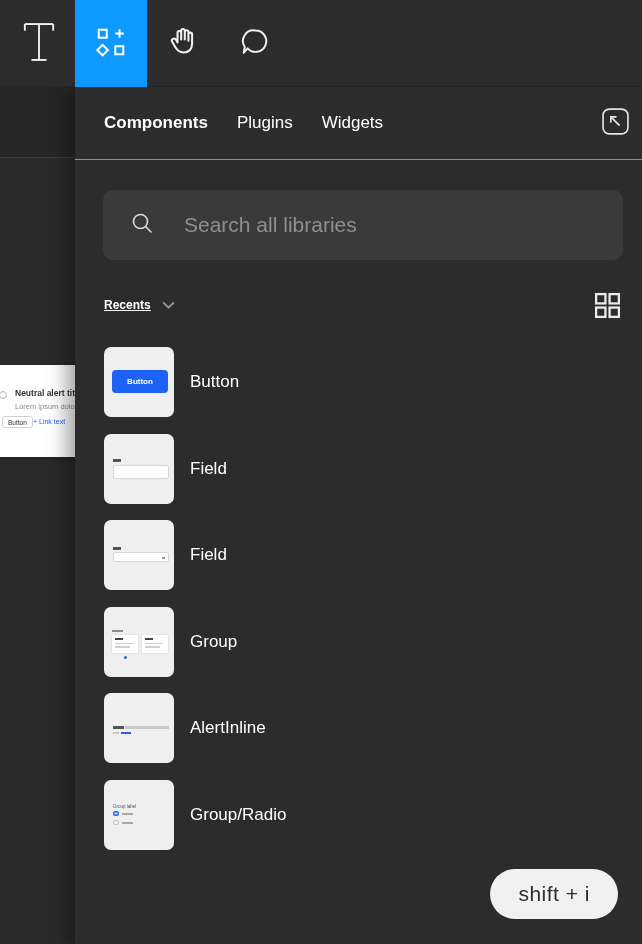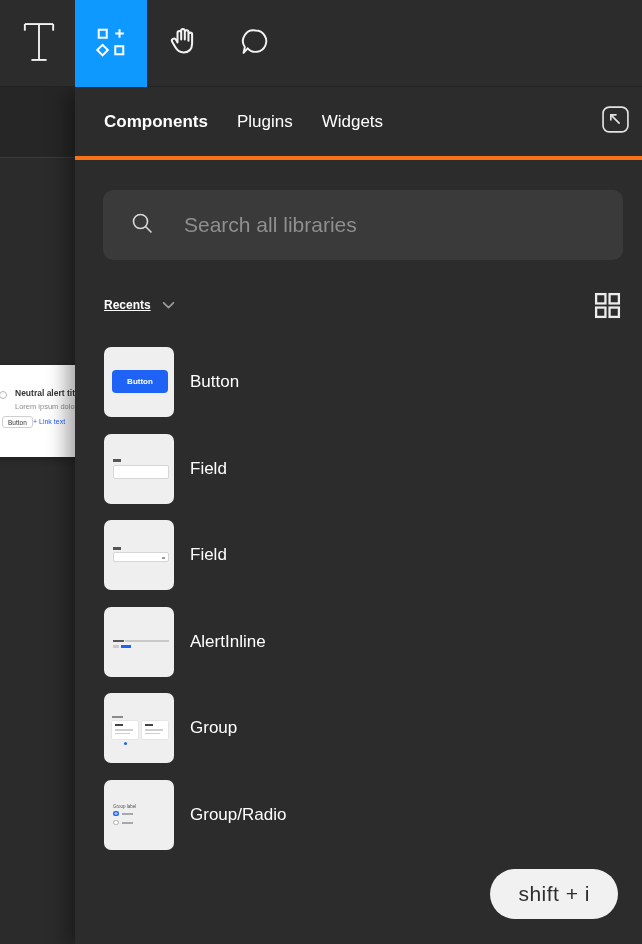--- a/index.html
+++ b/index.html
@@ -37,21 +37,21 @@
                           display:flex; align-items:center; }
   .alert-card .ac-link  { position:absolute; left:47px; top:53px; font-size:7px; color:#1e63f5; white-space:nowrap; }
 
   
   .panel {
     position:absolute; left:75px; top:87px; right:0; bottom:0;
     background:#2c2c2c; z-index:4;
     box-shadow:-9px 4px 18px rgba(0,0,0,.35);
   }
   .tabs { height:73px; display:flex; align-items:center; gap:29px; padding-left:29px;
-          border-bottom:4px solid #f97316; position:relative; }
+          border-bottom:1px solid #f97316; position:relative; }
   .tab { font-size:17px; color:#ffffff; cursor:pointer; }
   .tab.active { color:#ffffff; font-weight:700; }
   .detach-btn { position:absolute; right:12px; top:50%; transform:translateY(-50%);
                 width:30px; height:30px; display:flex; align-items:center; justify-content:center; cursor:pointer; }
 
   .search {
     position:absolute; left:28px; right:19px; top:103px; height:70px;
     background:#3a3a3a; border-radius:10px;
     display:flex; align-items:center; padding-left:27px; gap:30px;
   }
@@ -242,48 +242,48 @@
         <div class="tf-label2"></div>
         <div class="tf-select">
           <div class="tf-caret"></div>
         </div>
       </div>
       <div class="row-label">Field</div>
     </div>
 
     <div class="row">
       <div class="thumb">
-        <div class="ta-line1a"></div>
-          <div class="ta-line1b"></div>
-        <div class="ta-line2a"></div>
-          <div class="ta-line2b"></div>
-      </div>
-      <div class="row-label">AlertInline</div>
-    </div>
-
-    <div class="row">
-      <div class="thumb">
         <div class="tg-label"></div>
         <div class="tg-card c1">
             <div class="tg-t"></div>
             <div class="tg-l1"></div>
             <div class="tg-l2"></div>
           </div>
         <div class="tg-card c2">
             <div class="tg-t"></div>
             <div class="tg-l1"></div>
             <div class="tg-l2"></div>
           </div>
         <div class="tg-dot"></div>
       </div>
       <div class="row-label">Group</div>
     </div>
 
     <div class="row">
       <div class="thumb">
+        <div class="ta-line1a"></div>
+          <div class="ta-line1b"></div>
+        <div class="ta-line2a"></div>
+          <div class="ta-line2b"></div>
+      </div>
+      <div class="row-label">AlertInline</div>
+    </div>
+
+    <div class="row">
+      <div class="thumb">
         <div class="tr-label">Group label</div>
         <div class="tr-r1"></div>
         <div class="tr-t1"></div>
         <div class="tr-r2"></div>
         <div class="tr-t2"></div>
       </div>
       <div class="row-label">Group/Radio</div>
     </div>
 
   </div>

